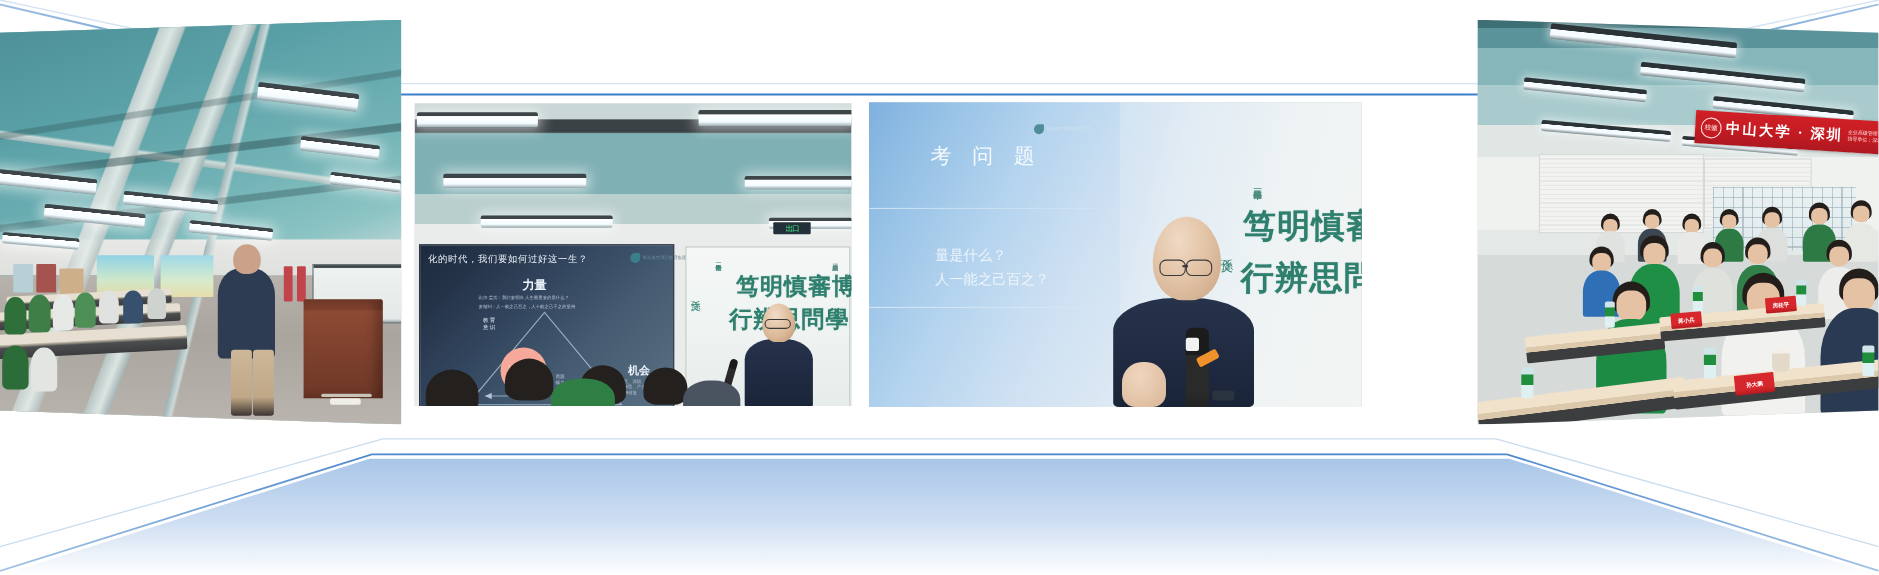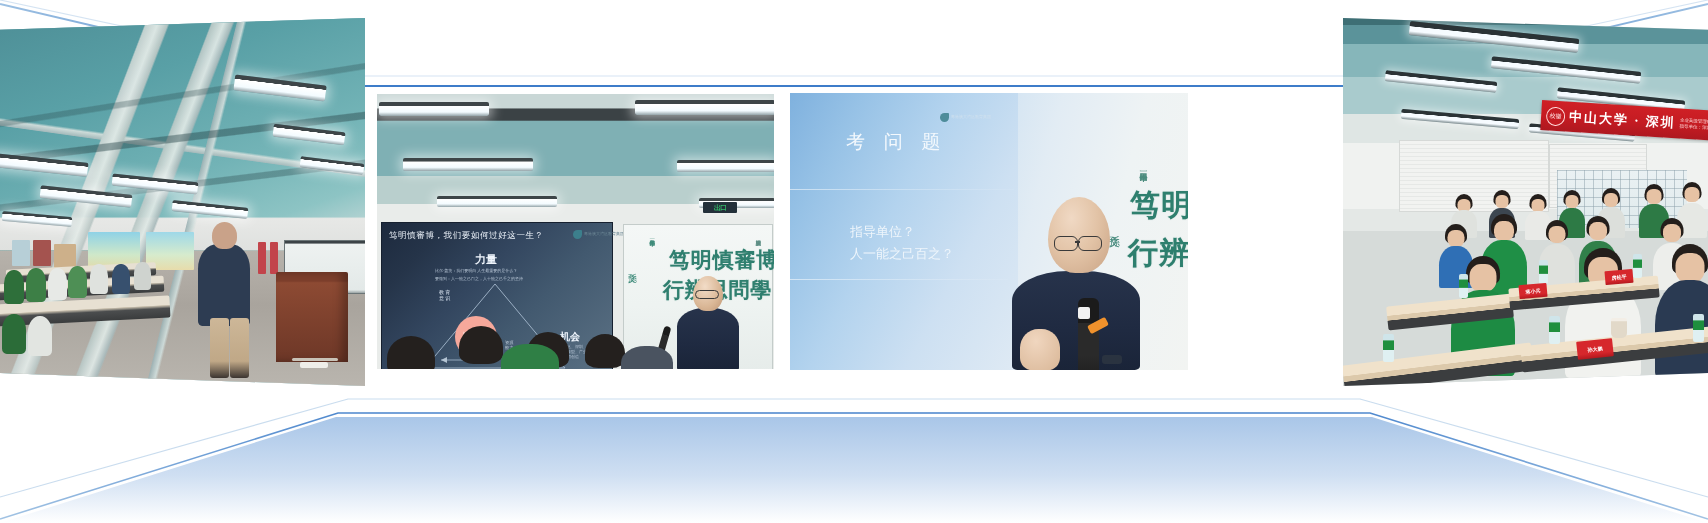--- a/index.html
+++ b/index.html
@@ -59,21 +59,21 @@
 
   .panel-mid-left {
     left: 377px;
     top: 94px;
     width: 397px;
     height: 275px;
   }
   .panel-mid-right {
     left: 790px;
     top: 93px;
-    width: 398px;
+    width: 448px;
     height: 277px;
   }
 
   
   .ph-room-wide {
     background:
       
       linear-gradient(to bottom, rgba(0,0,0,0) 63%, #b7b2ab 63.3%, #a9a49d 78%, #b9b5ae 100%),
       
       linear-gradient(to bottom, rgba(0,0,0,0) 54%, #e7e8e6 54.5%, #dfe1df 63%, rgba(0,0,0,0) 63.2%),
@@ -474,21 +474,21 @@
 
     <div class="lamp" style="left:2px;top:8px;width:110px;height:14px;"></div>
     <div class="lamp" style="left:258px;top:6px;width:140px;height:15px;"></div>
     <div class="lamp" style="left:26px;top:64px;width:130px;height:13px;"></div>
     <div class="lamp" style="left:300px;top:66px;width:98px;height:12px;"></div>
     <div class="lamp" style="left:60px;top:102px;width:120px;height:11px;"></div>
     <div class="lamp" style="left:322px;top:104px;width:76px;height:10px;"></div>
     <div class="exit-sign" style="left:326px;top:108px;width:34px;height:11px;">出口</div>
 
     <div class="screen-dark" style="left:4px;top:128px;width:230px;height:147px;"></div>
-    <div class="slide-title" style="left:12px;top:136px;font-size:8.5px;letter-spacing:.6px;">笃明慎審博，我们要如何过好这一生？</div>
+    <div class="slide-title" style="left:12px;top:136px;font-size:8.5px;letter-spacing:.6px;">化的时代，我们要如何过好这一生？</div>
     <div class="logo-chip" style="left:196px;top:136px;">
       <span class="logo-mark"></span>
       <span class="logo-txt">粤港澳大湾区教育集团</span>
     </div>
 
     <div class="slide-title" style="left:98px;top:158px;font-size:11px;font-weight:700;">力量</div>
     <div class="tiny-txt" style="left:58px;top:174px;font-size:4px;color:#b8c6d6;">比尔·盖茨：我们要明白 人生最重要的是什么？</div>
     <div class="tiny-txt" style="left:58px;top:182px;font-size:4px;color:#b8c6d6;">要做到：人一能之己百之，人十能之己千之的坚持</div>
 
     <svg class="tri-svg" style="left:44px;top:186px;width:148px;height:92px;" viewBox="0 0 148 92">
@@ -496,21 +496,21 @@
       <polyline points="20,80 52,80" fill="none" stroke="rgba(170,190,210,.8)" stroke-width="1"></polyline>
       <polyline points="96,80 128,80" fill="none" stroke="rgba(170,190,210,.8)" stroke-width="1"></polyline>
       <polygon points="20,80 26,77 26,83" fill="rgba(190,205,220,.9)"></polygon>
       <polygon points="128,80 122,77 122,83" fill="rgba(190,205,220,.9)"></polygon>
     </svg>
 
     <div class="slide-title" style="left:62px;top:196px;font-size:5px;color:#dbe6f2;text-align:center;line-height:1.2;">教 育<br>意 识</div>
     <div class="circle-pink" style="left:78px;top:222px;width:42px;height:42px;font-size:4.2px;">以终为始 活出<br>精彩人间月情</div>
     <div class="tiny-txt" style="left:22px;top:246px;font-size:4.2px;color:#c6d2de;line-height:1.25;">内心<br>渴望</div>
     <div class="tiny-txt" style="left:128px;top:246px;font-size:4.2px;color:#c6d2de;line-height:1.25;">资源<br>能力</div>
-    <div class="slide-title" style="left:183px;top:236px;font-size:10px;font-weight:700;">机会</div>
+    <div class="slide-title" style="left:194px;top:236px;font-size:10px;font-weight:700;">机会</div>
     <div class="tiny-txt" style="left:182px;top:250px;font-size:4px;color:#b8c6d6;line-height:1.3;">大湾区、深圳、科技、产业、<br>企业转型、产业链、价值链、<br>创新与创造</div>
 
     <div class="screen-light" style="left:246px;top:130px;width:148px;height:146px;"></div>
     <div class="calli" style="left:292px;top:152px;font-size:21px;">笃明慎審博</div>
     <div class="calli" style="left:286px;top:182px;font-size:21px;">行辨思問學</div>
     <div class="calli-v" style="left:272px;top:142px;font-size:5.5px;">中华民国十三年十一月</div>
     <div class="calli-v" style="left:250px;top:172px;font-size:9px;">孫文</div>
     <div class="calli-v" style="left:378px;top:142px;font-size:5px;color:#5f8f86;">國立廣東大學成立訓詞</div>
 
     <div class="sp-body" style="left:300px;top:214px;width:62px;height:62px;"></div>
@@ -527,21 +527,21 @@
   </div>
 
   <div class="panel panel-mid-right">
     <div class="photo ph-speaker"></div>
 
     <div class="proj-screen" style="left:0;top:0;width:228px;height:277px;"></div>
     <div class="slide-line" style="left:0;top:96px;width:224px;"></div>
     <div class="slide-line" style="left:0;top:186px;width:218px;"></div>
 
     <div class="slide-title" style="left:56px;top:36px;font-size:19px;letter-spacing:7px;color:#f4f9fd;">考 问 题</div>
-    <div class="slide-title" style="left:60px;top:130px;font-size:13px;color:#eef5fb;">指导单位？</div>
+    <div class="slide-title" style="left:60px;top:130px;font-size:13px;color:#eef5fb;">量是什么？</div>
     <div class="slide-title" style="left:60px;top:152px;font-size:13px;color:#eef5fb;">人一能之己百之？</div>
     <div class="logo-chip" style="left:150px;top:20px;">
       <span class="logo-mark" style="background:#4e8c9a;"></span>
       <span class="logo-txt" style="color:#cfe0ee;">粤港澳大湾区教育集团</span>
     </div>
 
     <div class="calli" style="left:340px;top:92px;font-size:30px;color:#2e7f6e;">笃明慎審博</div>
     <div class="calli" style="left:338px;top:140px;font-size:30px;color:#2e7f6e;">行辨思問學</div>
     <div class="calli-v" style="left:348px;top:74px;font-size:8px;color:#4b8c7e;">中華民國十三年十一月</div>
     <div class="calli-v" style="left:318px;top:134px;font-size:11px;color:#3e8577;">孫文</div>

